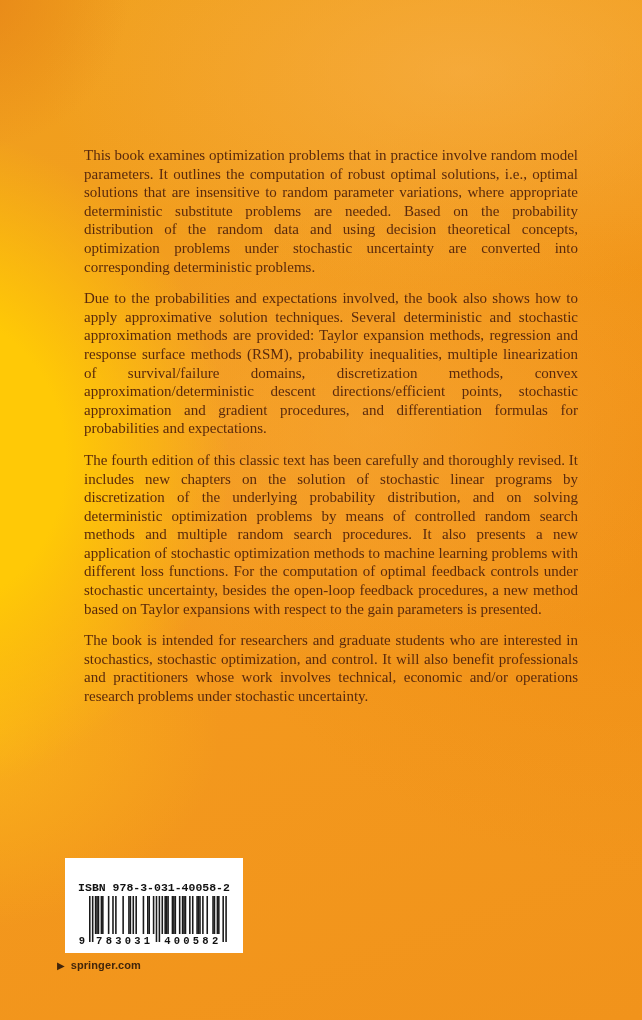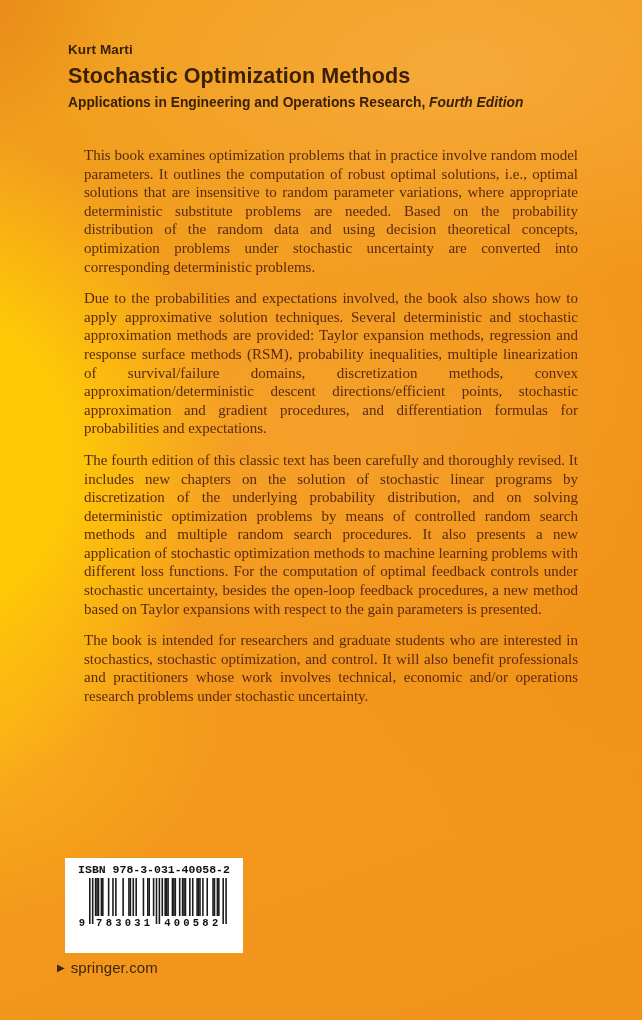--- a/index.html
+++ b/index.html
@@ -37,21 +37,21 @@
     font-family:"Liberation Serif", serif;
     font-size:15px;line-height:18.6px;
     color:#5a2a0d;
     text-align:justify;
   }
   .blurb p{margin:0 0 13px 16px;}
   .barcode-box{
     position:absolute;left:65px;top:858px;width:178px;height:95px;
     background:#ffffff;
     box-sizing:border-box;
-    padding-top:5px;
+    padding-top:23px;
     text-align:center;
   }
   .isbn-label{
     font-family:"Liberation Mono", monospace;
     font-size:11.5px;font-weight:700;
     color:#111111;
     letter-spacing:0px;
     white-space:nowrap;
   }
   .barcode-svg{display:block;margin:2px auto 0 auto;}
@@ -59,32 +59,27 @@
   .barcode-svg text{
     font-family:"Liberation Mono", monospace;
     font-size:10.5px;fill:#111111;font-weight:700;
   }
   .publisher{
     position:absolute;left:57px;top:959px;
     display:flex;align-items:center;gap:6px;
     color:#41250b;
   }
   .publisher .arrow{font-size:10px;line-height:1;padding-top:1px;}
-  .publisher .url{font-size:15px;font-weight:400;letter-spacing:.1px;}
+  .publisher .url{font-size:11px;font-weight:700;letter-spacing:.1px;}
 </style>
 </head>
 <body>
 
 <div class="page">
 
-  <div class="header">
-    <div class="author">Kurt Marti</div>
-    <div class="title">Stochastic Optimization Methods</div>
-    <div class="subtitle"><span>Applications in Engineering and Operations Research, </span><span class="edition">Fourth Edition</span></div>
-  </div>
 
   <div class="blurb">
     <p>This book examines optimization problems that in practice involve random model parameters. It outlines the computation of robust optimal solutions, i.e., optimal solutions that are insensitive to random parameter variations, where appropriate deterministic substitute problems are needed. Based on the probability distribution of the random data and using decision theoretical concepts, optimization problems under stochastic uncertainty are converted into corresponding deterministic problems.</p>
     <p>Due to the probabilities and expectations involved, the book also shows how to apply approximative solution techniques. Several deterministic and stochastic approximation methods are provided: Taylor expansion methods, regression and response surface methods (RSM), probability inequalities, multiple linearization of survival/failure domains, discretization methods, convex approximation/deterministic descent directions/efficient points, stochastic approximation and gradient procedures, and differentiation formulas for probabilities and expectations.</p>
     <p>The fourth edition of this classic text has been carefully and thoroughly revised. It includes new chapters on the solution of stochastic linear programs by discretization of the underlying probability distribution, and on solving deterministic optimization problems by means of controlled random search methods and multiple random search procedures. It also presents a new application of stochastic optimization methods to machine learning problems with different loss functions. For the computation of optimal feedback controls under stochastic uncertainty, besides the open-loop feedback procedures, a new method based on Taylor expansions with respect to the gain parameters is presented.</p>
     <p>The book is intended for researchers and graduate students who are interested in stochastics, stochastic optimization, and control. It will also benefit professionals and practitioners whose work involves technical, economic and/or operations research problems under stochastic uncertainty.</p>
   </div>
 
   <div class="barcode-box">
     <div class="isbn-label">ISBN 978-3-031-40058-2</div>

